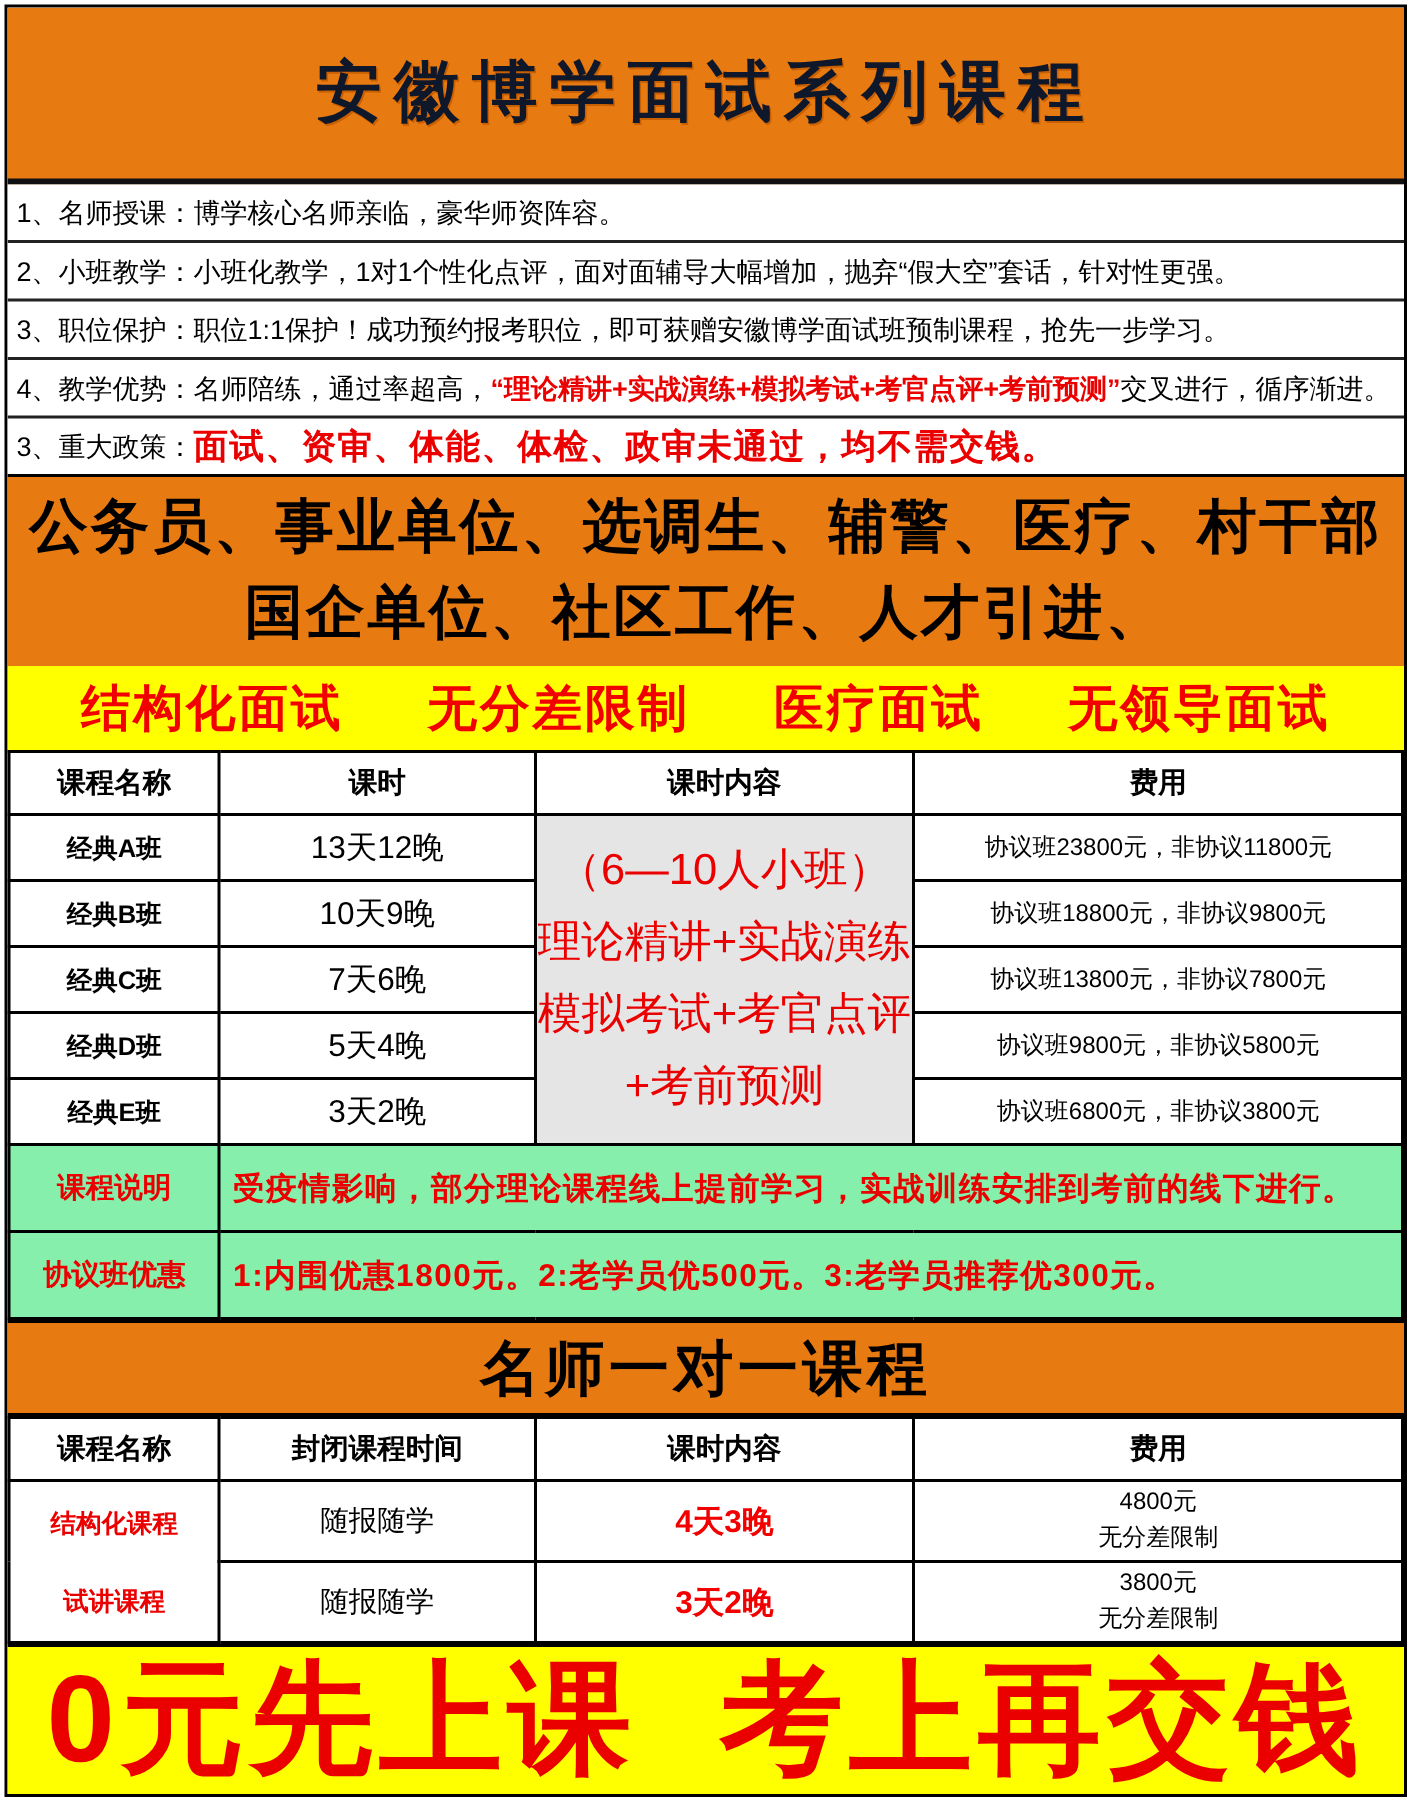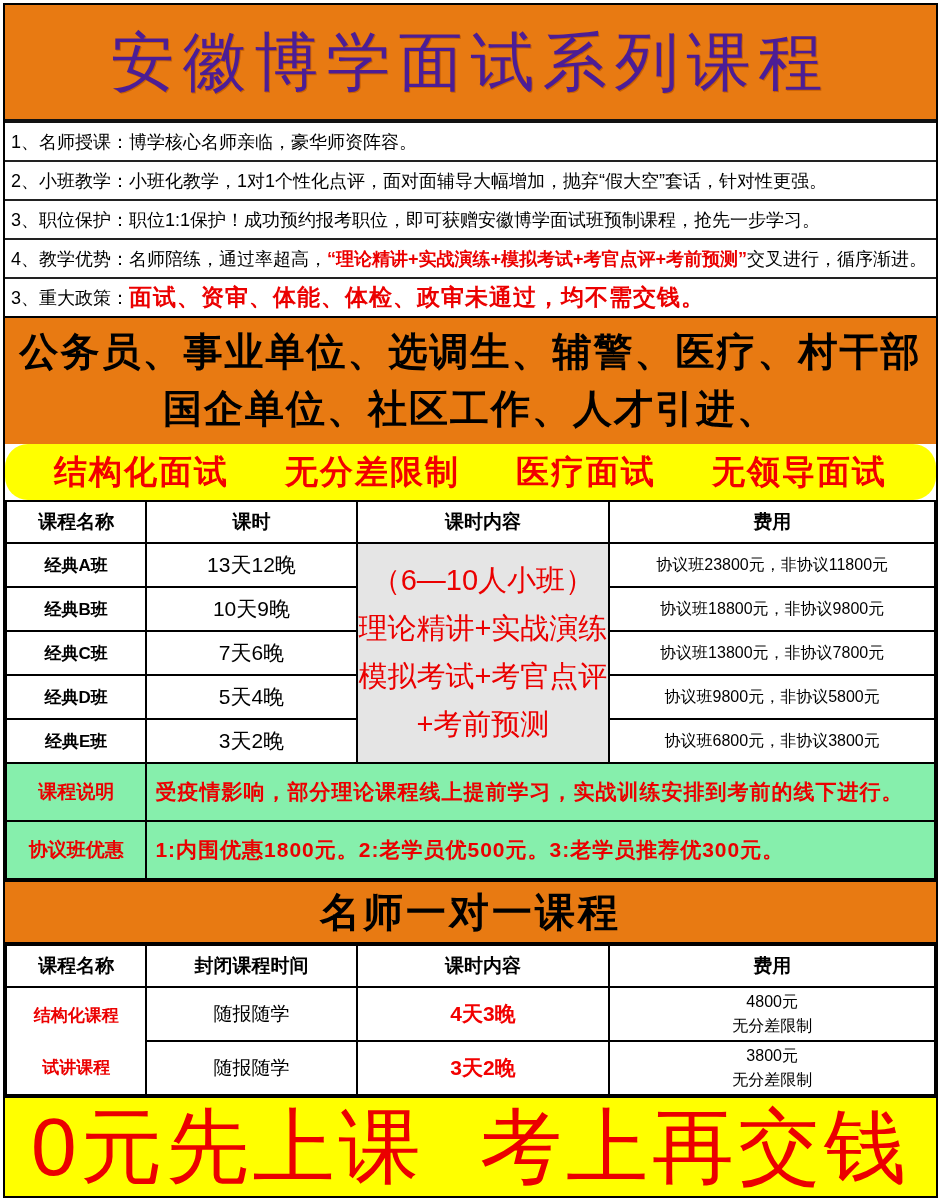--- a/index.html
+++ b/index.html
@@ -11,22 +11,22 @@
     box-sizing:border-box;width:100%;height:100%;
     border:2px solid #000;display:flex;flex-direction:column;overflow:hidden;
   }
   
   .banner{
     height:114px;flex:0 0 auto;background:#E87A12;
     border-bottom:4px solid #111;
     display:flex;align-items:center;justify-content:center;
   }
   .banner h1{
-    margin:0;font-family:"DejaVu Serif",serif;font-weight:normal;
-    font-size:64px;color:#4c1d95;letter-spacing:8px;line-height:1;
+    margin:0;font-family:"DejaVu Serif",serif;font-weight:bold;
+    font-size:44px;color:#0f172a;letter-spacing:8px;line-height:1;
     text-shadow:1px 1px 0 #c85f00;
   }
   
   .features{flex:0 0 auto;background:#fff;}
   .feature-row{
     height:37px;border-bottom:2px solid #222;
     display:flex;align-items:center;padding-left:6px;
     font-size:18px;white-space:nowrap;
   }
   .feature-row:last-child{border-bottom:none;}
@@ -35,21 +35,21 @@
   
   .audience{
     flex:0 0 auto;height:126px;background:#E87A12;border-top:2px solid #000;
     display:flex;flex-direction:column;align-items:center;justify-content:center;
     font-size:39px;font-weight:bold;color:#000;line-height:1.45;letter-spacing:2px;
   }
   
   .types{
     flex:0 0 auto;height:56px;background:#FFFF00;
     display:flex;align-items:center;justify-content:center;gap:56px;
-    font-size:33px;font-weight:bold;color:#F20000;letter-spacing:2px;border-radius:23px;
+    font-size:33px;font-weight:bold;color:#F20000;letter-spacing:2px;
   }
   
   table{border-collapse:collapse;width:100%;table-layout:fixed;}
   td,th{border:2px solid #000;text-align:center;vertical-align:middle;padding:0;}
   .col-name{width:14.9%;}
   .col-dur{width:22.4%;}
   .col-content{width:27.0%;}
   th{height:40px;font-size:19px;font-weight:bold;background:#fff;}
   .cell-name{height:42px;font-weight:bold;font-size:17px;}
   .cell-dur{font-size:21px;margin-top:44px;}
@@ -73,21 +73,21 @@
     flex:1;display:flex;align-items:center;justify-content:center;
     color:#EB0000;font-weight:bold;font-size:17px;
   }
   .cell-sched{height:52px;font-size:19px;}
   .cell-dur2{color:#F20000;font-weight:bold;font-size:21px;}
   .fee2{font-size:16px;line-height:1.5;}
   
   .footer{
     flex:1 1 auto;background:#FFFF00;border-top:2px solid #000;
     display:flex;align-items:center;justify-content:space-between;
-    padding:0 26px;color:#EB0000;font-weight:normal;font-size:82px;letter-spacing:4px;
+    padding:0 26px;color:#EB0000;font-weight:bold;font-size:82px;letter-spacing:4px;
     line-height:1;
   }
 </style>
 </head>
 <body>
 
 <div class="poster">
   <div class="frame">
 
     <div class="banner">

